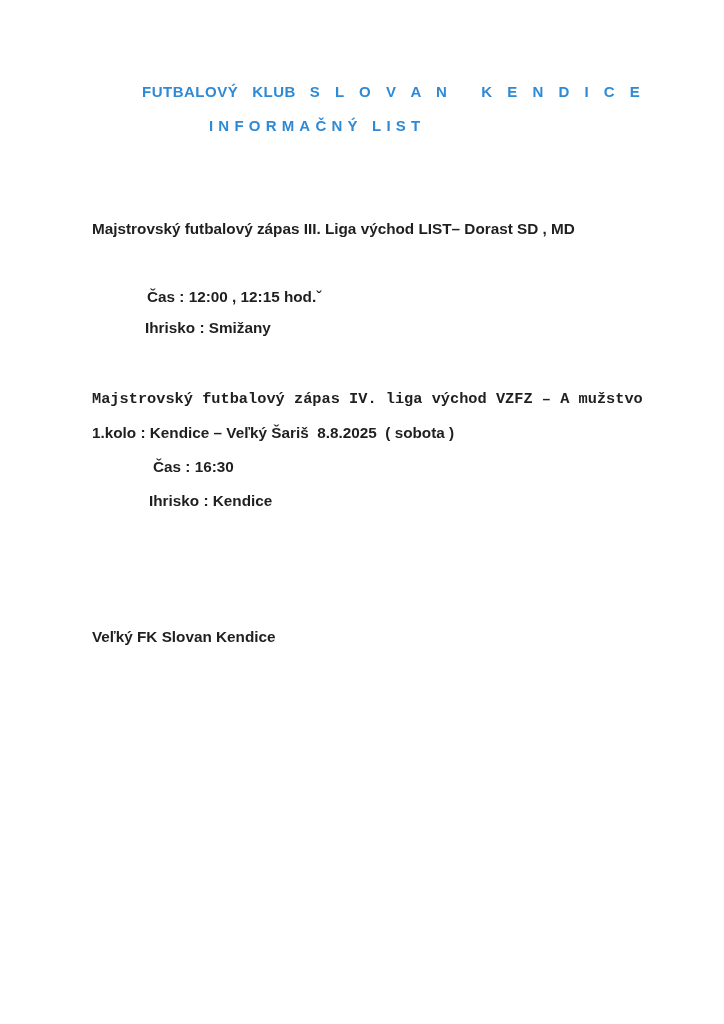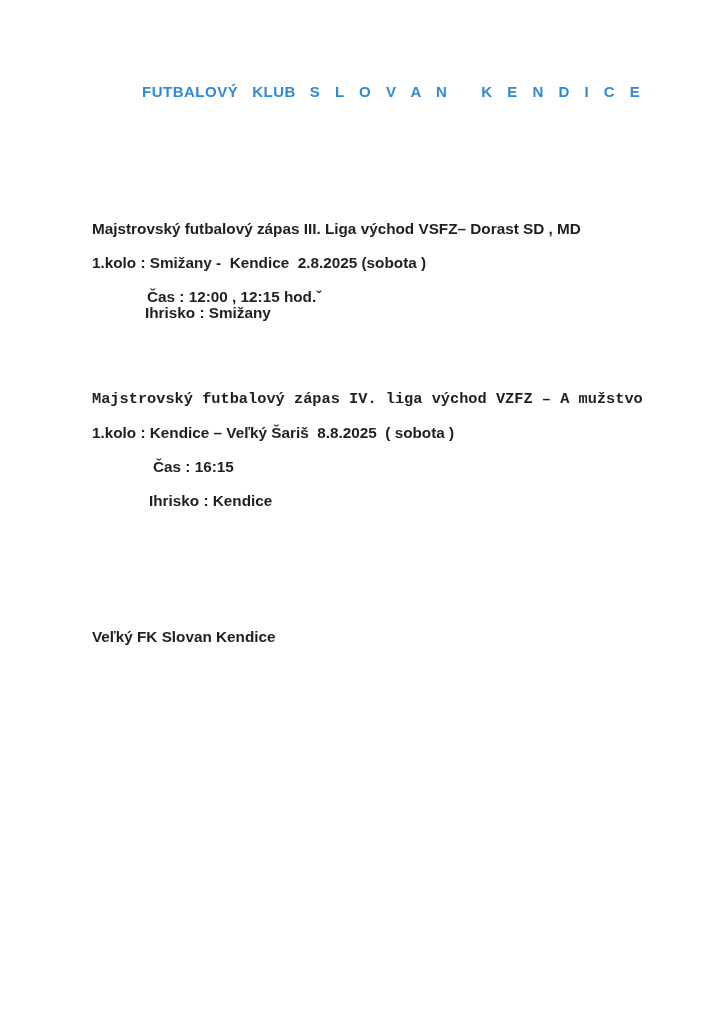--- a/index.html
+++ b/index.html
@@ -42,26 +42,26 @@
       color: #1f1f1f;
     }
   </style>
 </head>
 <body>
 
 <div class="page">
 
   <div class="title title-1"><span>FUTBALOVÝ   KLUB</span>   <span class="spaced">S L O V A N   K E N D I C E</span></div>
 
+  <div class="title title-2">INFORMAČNÝ LIST</div>
 
-  <div class="line" style="left:84px; top:220px;">Majstrovský futbalový zápas III. Liga východ VSFZ– Dorast SD , MD</div>
-  <div class="line" style="left:84px; top:254px;">1.kolo : Smižany -  Kendice  2.8.2025 (sobota )</div>
+  <div class="line" style="left:84px; top:220px;">Majstrovský futbalový zápas III. Liga východ LIST– Dorast SD , MD</div>
   <div class="line" style="left:139px; top:288px;">Čas : 12:00 , 12:15 hod.ˇ</div>
-  <div class="line" style="left:137px; top:304px;">Ihrisko : Smižany</div>
+  <div class="line" style="left:137px; top:319px;">Ihrisko : Smižany</div>
 
   <div class="line" style="left:84px; top:390px;font-family:Liberation Mono, monospace;">Majstrovský futbalový zápas IV. liga východ VZFZ – A mužstvo</div>
   <div class="line" style="left:84px; top:424px;">1.kolo : Kendice – Veľký Šariš  8.8.2025  ( sobota )</div>
-  <div class="line" style="left:145px; top:458px;">Čas : 16:15</div>
+  <div class="line" style="left:145px; top:458px;">Čas : 16:30</div>
   <div class="line" style="left:141px; top:492px;">Ihrisko : Kendice</div>
 
   <div class="line" style="left:84px; top:628px;">Veľký FK Slovan Kendice</div>
 
 </div>
 
 </body></html>

